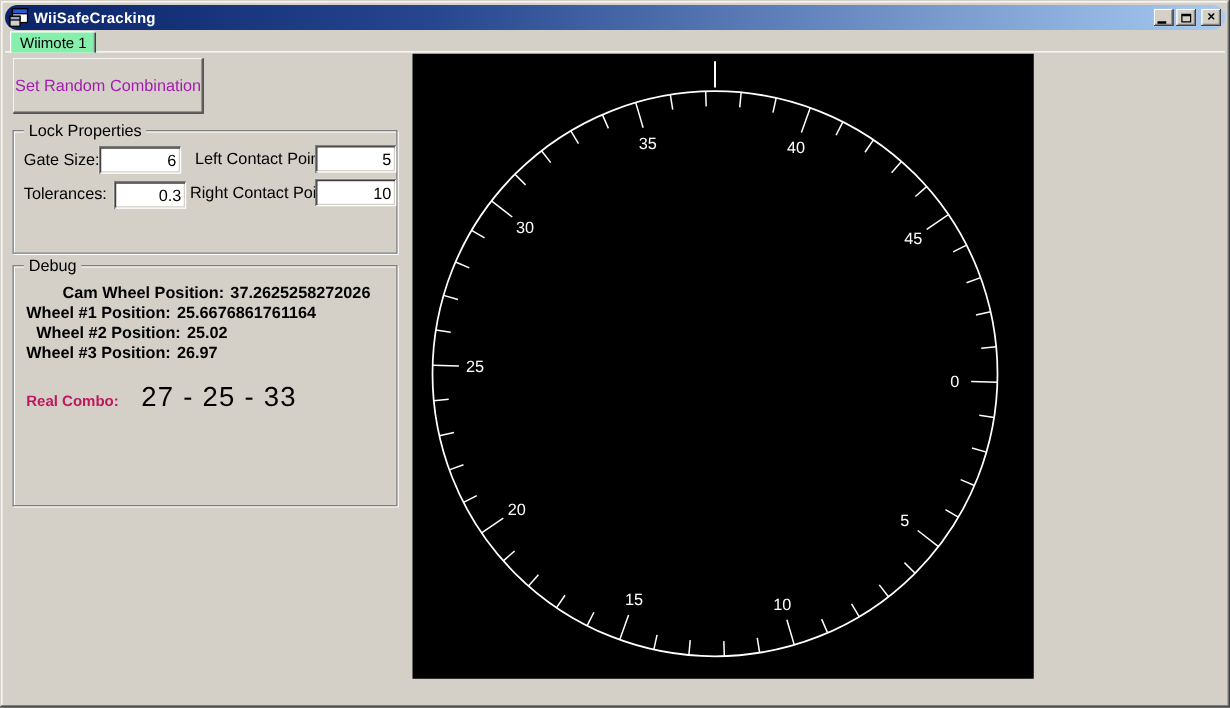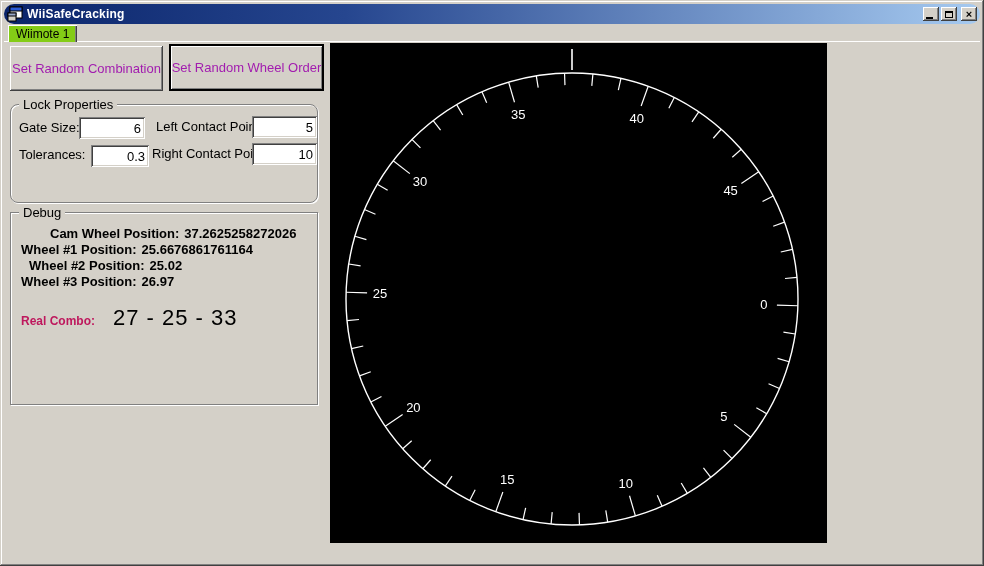--- a/index.html
+++ b/index.html
@@ -29,21 +29,21 @@
     display:flex; align-items:center; justify-content:center;
     font-size:11px; font-weight:bold; color:#000;
   }
   .winbtn.close { margin-left:2px; }
   .glyph-min { position:absolute; left:3px; bottom:2px; width:7px; height:2px; background:#000; }
   .glyph-max { width:8px; height:7px; border:1px solid #000; border-top:2px solid #000; }
 
   
   .tab {
     position:absolute; left:8px; top:25px; height:17px; padding:1px 8px 0 8px;
-    background:#84cc16; font-size:12px; color:#000;
+    background:#86efac; font-size:12px; color:#000;
     box-shadow: inset 1px 1px #fff, inset -1px 0 #404040, inset -2px 0 #808080;
     display:flex; align-items:center; z-index:2;
   }
   .tabpage-top { position:absolute; left:4px; top:41px; width:976px; height:1px; background:#fff; }
 
   
   .btn {
     position:absolute; background:#d4d0c8; font-size:13px; color:#a21caf;
     font-family:"Liberation Sans", sans-serif;
     box-shadow: inset -1px -1px #404040, inset 1px 1px #fff, inset -2px -2px #808080;
@@ -53,21 +53,21 @@
   .btn-wheel { left:169px; top:44px; width:155px; height:47px;
     border:2px solid #000;
     box-shadow: inset 1px 1px #fff, inset -1px -1px #808080; }
   .btn-apply { left:137px; top:169px; width:58px; height:29px; position:absolute; }
 
   
   .groupbox {
     position:absolute; border:1px solid #808080; background:#d4d0c8;
     box-shadow: 1px 1px 0 #fff, inset 1px 1px 0 #fff;
   }
-  .gb-lock  { left:10px; top:104px; width:308px; height:99px;border-radius:8px; }
+  .gb-lock  { left:10px; top:104px; width:308px; height:99px; }
   .gb-debug { left:10px; top:212px; width:308px; height:193px; }
   .gb-legend {
     position:absolute; top:-8px; left:8px; background:#d4d0c8; padding:0 4px;
     font-size:13px; color:#000; white-space:nowrap;
   }
   .fld-label { position:absolute; font-size:13px; color:#000; white-space:nowrap;text-align:right; }
   .textbox {
     position:absolute; height:22px; background:#fff; border:none;
     font-family:"Liberation Sans", sans-serif; font-size:13px; color:#000;
     text-align:right; padding:0 4px;
@@ -115,21 +115,20 @@
         </span>
     </span>
   </div>
 
   <div class="tab">
     <span>Wiimote 1</span>
   </div>
   <div class="tabpage-top"></div>
 
   <button class="btn btn-combo">Set Random Combination</button>
-  <button class="btn btn-wheel">Set Random Wheel Order</button>
 
   <div class="groupbox gb-lock">
     <span class="gb-legend">Lock Properties</span>
 
     <span class="fld-label" style="left:8px; top:15px;">Gate Size:</span>
     <input class="textbox" style="left: 68px; top: 12px; width: 66px;" value="6">
 
     <span class="fld-label" style="left:145px; top:14px;">Left Contact Point:</span>
     <input class="textbox" style="left: 241px; top: 11px; width: 65px;" value="5">
 

